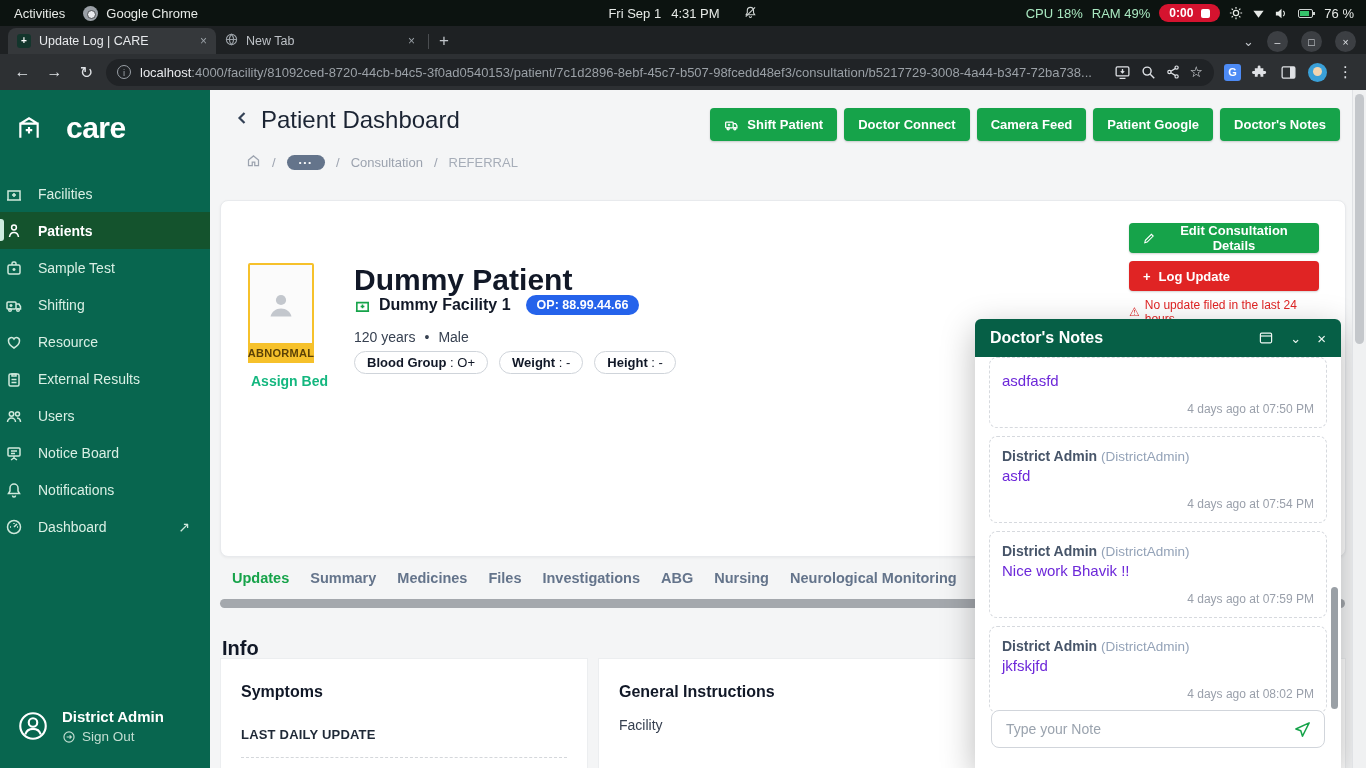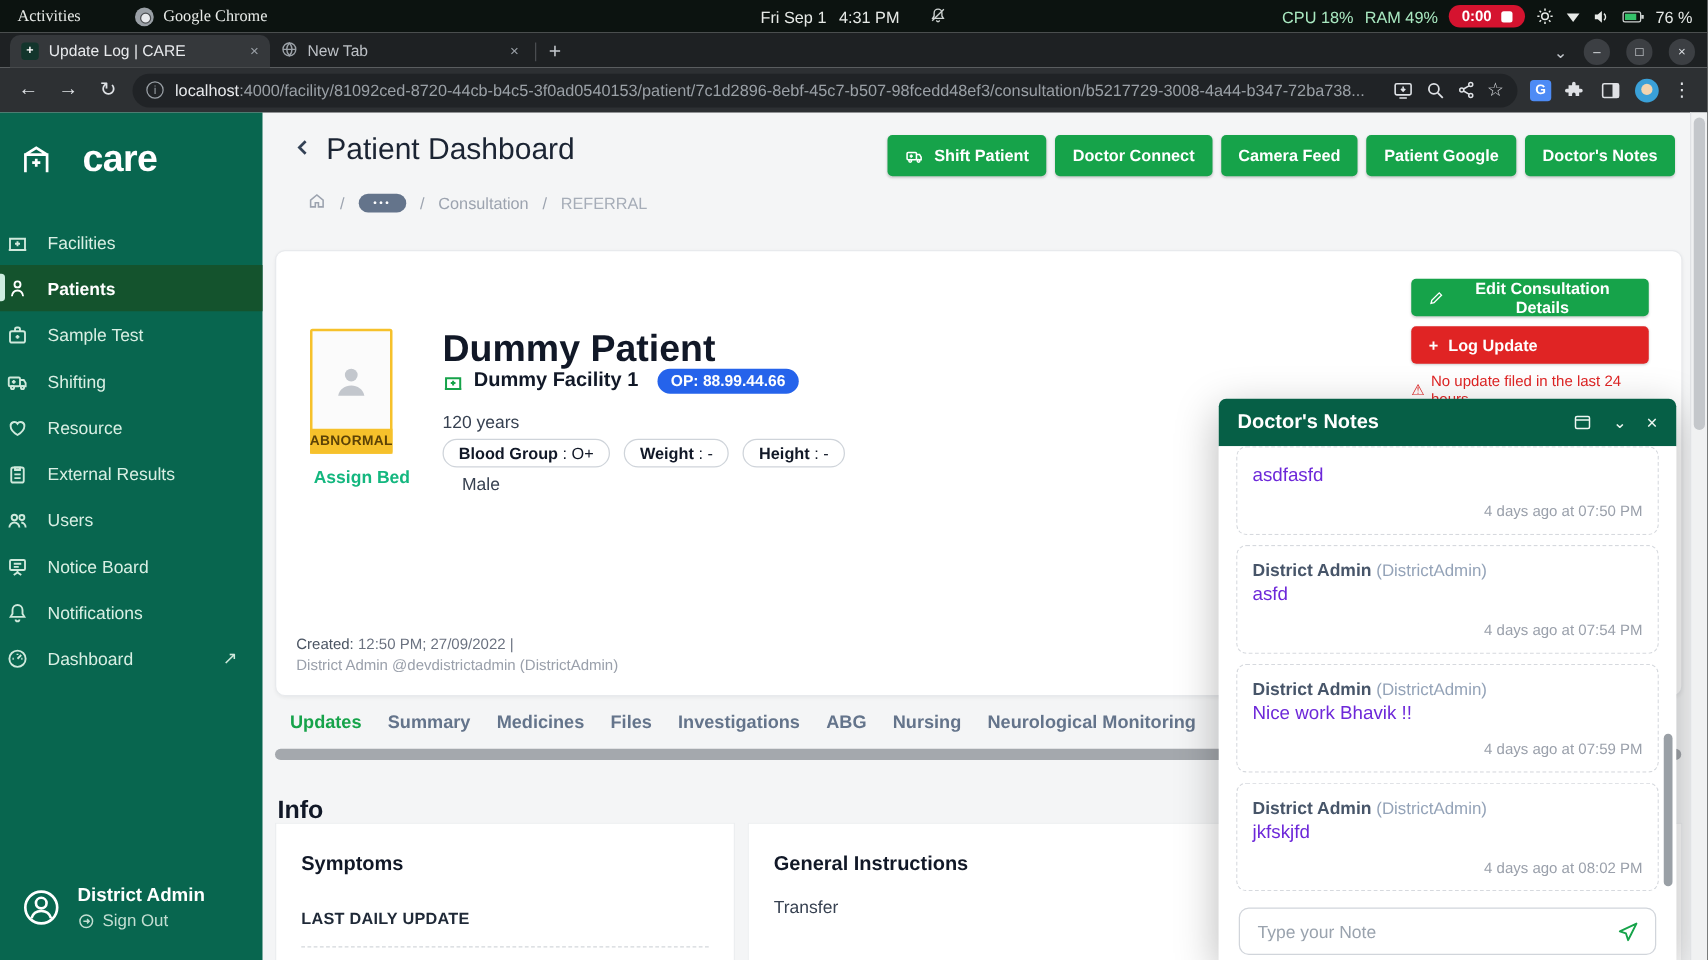--- a/index.html
+++ b/index.html
@@ -2,21 +2,21 @@
 <html><head>
 <meta charset="utf-8">
 <style>
   html,body{margin:0;padding:0;background:#000;}
   *{box-sizing:border-box;}
   .screen{position:relative;width:1366px;height:768px;overflow:hidden;
           font-family:"Liberation Sans","DejaVu Sans",sans-serif;background:#f4f5f6;}
 
   
   .sysbar{height:26px;background:#0c1310;display:flex;align-items:center;color:#e7eae7;font-size:13px;position:relative;}
-  .sys-left{display:flex;align-items:center;gap:43px;padding-left:14px;font-family:Liberation Serif, serif;}
+  .sys-left{display:flex;align-items:center;gap:18px;padding-left:14px;}
   .chrome-item{display:flex;align-items:center;gap:8px;}
   .chrome-logo{width:15px;height:15px;border-radius:50%;background:#9aa0a6;position:relative;}
   .chrome-logo::after{content:"";position:absolute;left:4px;top:4px;width:7px;height:7px;border-radius:50%;background:#e8eaed;border:1px solid #4a4d50;}
   .sys-center{position:absolute;left:50%;transform:translateX(-50%);display:flex;align-items:center;gap:10px;}
   .bell-muted{margin-left:14px;color:#cfd4d2;}
   .sys-right{margin-left:auto;display:flex;align-items:center;gap:9px;padding-right:12px;}
   .stat{color:#a9e8c0;font-size:13px;}
   .rec-pill{background:#d5132f;color:#fff;border-radius:11px;height:18px;display:flex;align-items:center;gap:8px;padding:0 10px;font-weight:bold;font-size:12px;}
   .stop-sq{width:9px;height:9px;background:#fff;border-radius:2px;}
   .sys-ico{display:flex;align-items:center;color:#e7eae7;}
@@ -81,21 +81,21 @@
   .bc-ref{color:#a6adb8;}
 
   .patient-card{position:absolute;top:110px;left:10px;right:20px;height:357px;background:#fff;border:1px solid #e8eaed;border-radius:8px;box-shadow:0 1px 3px rgba(0,0,0,.05);}
   .avatar-box{position:absolute;left:27px;top:62px;width:66px;height:100px;border:2px solid #f6c12b;background:#fbfbfb;border-radius:2px;display:flex;align-items:center;justify-content:center;}
   .ab-banner{position:absolute;left:-2px;right:-2px;bottom:-2px;height:20px;background:#f6c12b;color:#5c4206;font-size:11px;font-weight:bold;display:flex;align-items:center;justify-content:center;letter-spacing:.3px;}
   .assign-bed{position:absolute;left:27px;top:172px;width:83px;text-align:center;color:#14b77f;font-weight:bold;font-size:14px;cursor:pointer;}
   .p-name{position:absolute;left:133px;top:42px;font-size:30px;font-weight:bold;color:#111827;}
   .p-fac{position:absolute;left:133px;top:94px;display:flex;align-items:center;gap:8px;}
   .fac-name{font-size:16px;font-weight:bold;color:#111827;}
   .op-pill{background:#2563eb;color:#fff;font-size:12.5px;font-weight:bold;border-radius:11px;padding:3px 11px;margin-left:7px;}
-  .p-demo{position:absolute;left:133px;top:128px;font-size:14px;color:#374151;display:flex;align-items:center;gap:9px;flex-direction:column;}
+  .p-demo{position:absolute;left:133px;top:128px;font-size:14px;color:#374151;display:flex;align-items:center;gap:9px;}
   .p-badges{position:absolute;left:133px;top:150px;display:flex;gap:11px;}
   .badge{border:1px solid #cfd4da;border-radius:12px;padding:3px 12px;font-size:13px;color:#111827;background:#fff;white-space:nowrap;}
   .created{position:absolute;left:16px;top:306px;font-size:12px;line-height:17px;color:#6b7280;}
   .created .c1{color:#4b5563;}
   .created .c2{color:#9aa0ab;}
   .card-actions{position:absolute;right:26px;top:22px;width:190px;}
   .btn-block{width:100%;height:30px;justify-content:flex-start;padding:0 14px;}
   .btn-log{background:#e02424;margin-top:8px;}
   .upd-warning{margin-top:7px;display:flex;align-items:center;gap:5px;color:#e02424;font-size:12px;}
   .sliver{width:100%;height:9px;background:#16a34a;border-radius:4px 4px 0 0;margin-top:5px;}
@@ -121,21 +121,21 @@
   .np-x{font-size:15px;}
   .np-chev{font-size:13px;}
   .np-body{position:absolute;top:38px;left:0;right:0;bottom:0;background:#fff;overflow:hidden;padding:10px 14px 0;}
   .msg{border:1px dashed #d6d9de;border-radius:8px;padding:11px 12px;margin-bottom:8px;background:#fff;}
   .msg.first{margin-top:-10px;}
   .msg-author{font-size:14px;color:#475569;font-weight:bold;}
   .msg-role{font-weight:normal;color:#94a3b8;font-size:13.5px;}
   .msg-text{font-size:15px;color:#6d28d9;margin-top:3px;}
   .msg-time{text-align:right;font-size:12px;color:#9aa0ab;margin-top:13px;}
   .np-scroll{position:absolute;right:3px;top:268px;width:7px;height:122px;background:#9aa0a6;border-radius:4px;}
-  .np-input{position:absolute;left:16px;right:16px;bottom:4px;height:38px;border:1px solid #d1d5db;border-radius:8px;display:flex;align-items:center;gap:8px;padding:0 12px;background:#fff;}
+  .np-input{position:absolute;left:16px;right:16px;bottom:20px;height:38px;border:1px solid #d1d5db;border-radius:8px;display:flex;align-items:center;gap:8px;padding:0 12px;background:#fff;}
   .np-input input{border:0;outline:0;flex:1;min-width:0;font-size:14px;color:#374151;font-family:inherit;background:transparent;}
   .np-input input::placeholder{color:#9aa3ae;}
 
   
   .page-scrollbar{position:absolute;right:0;top:0;bottom:0;width:14px;background:#f0f1f2;border-left:1px solid #e0e2e5;z-index:60;}
   .ps-thumb{position:absolute;left:2px;right:2px;top:4px;height:250px;background:#c4c7cb;border-radius:6px;}
 </style>
 </head>
 <body>
 
@@ -442,24 +442,20 @@
           <span>120 years</span>
           <span>•</span>
           <span>Male</span>
         </div>
         <div class="p-badges">
           <span class="badge"><b>Blood Group</b> <span>: O+</span></span>
           <span class="badge"><b>Weight</b> <span>: -</span></span>
           <span class="badge"><b>Height</b> <span>: -</span></span>
         </div>
 
-        <div class="created">
-          <div><span class="c1">Created:</span> <span>12:50 PM; 27/09/2022 |</span></div>
-          <div class="c2">District Admin @devdistrictadmin (DistrictAdmin)</div>
-        </div>
 
         <div class="card-actions">
           <button class="btn-green btn-block">
             <svg width="13" height="13" viewBox="0 0 20 20" fill="none" stroke="#fff" stroke-width="1.8">
                 <path d="M3 17l1-4L14 3l3 3L7 16l-4 1z"></path>
               </svg>
             <span>Edit Consultation Details</span>
           </button>
           <button class="btn-green btn-block btn-log">
             <span>+</span>
@@ -489,21 +485,21 @@
       <h2 class="info-title">Info</h2>
 
       <section class="sym-card">
         <div class="card-h">Symptoms</div>
         <div class="sym-sub">LAST DAILY UPDATE</div>
         <div class="sym-divider"></div>
       </section>
 
       <section class="gen-card">
         <div class="card-h">General Instructions</div>
-        <div class="gen-val">Transfer</div>
+        <div class="gen-val">Facility</div>
       </section>
     </main>
 
     <div class="notes-panel">
       <div class="np-head">
         <span class="np-title">Doctor's Notes</span>
         <span class="np-icons">
           <span class="np-ico">
             <svg width="16" height="16" viewBox="0 0 20 20" fill="none" stroke="#eef7f2" stroke-width="1.5">
                 <rect x="3" y="4" width="14" height="12" rx="1.5"></rect>

